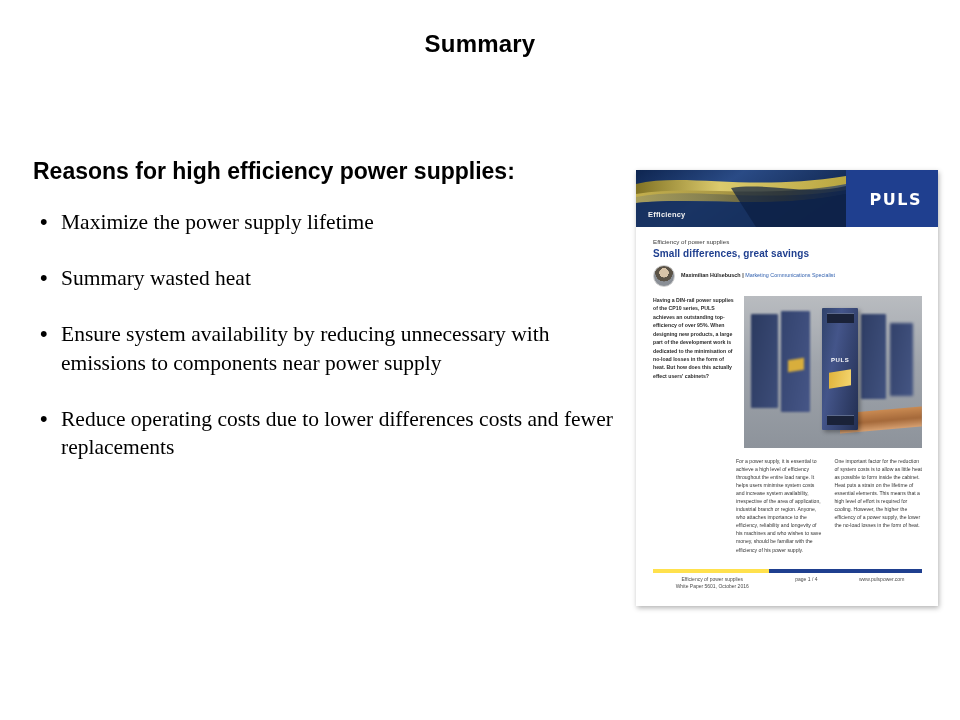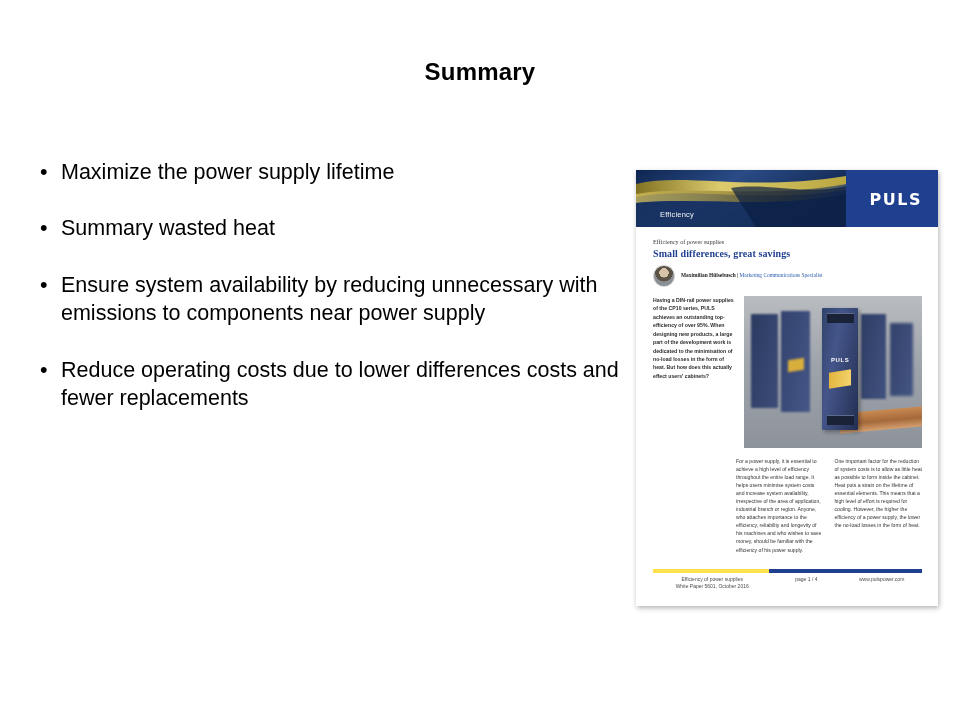--- a/index.html
+++ b/index.html
@@ -13,21 +13,21 @@
     position: relative;
     overflow: hidden;
     font-family: "Liberation Sans", sans-serif;
     color: #000000;
   }
 
   
   .slide-title {
     position: absolute;
     left: 0;
-    top: 58px;
+    top: 30px;
     width: 960px;
     text-align: center;
     font-size: 24px;
     font-weight: bold;
     letter-spacing: 0.2px;
     color: #000;
   }
 
   
   .content-col {
@@ -58,21 +58,21 @@
     margin-bottom: 28px;
   }
   .bullet-item:last-child { margin-bottom: 0; }
   .bullet-dot {
     position: absolute;
     left: 7px;
     top: 0;
     font-size: 21.5px;
     line-height: 1.32;
   }
-  .bullet-text { display: block; }
+  .bullet-text { display: block; font-family: Liberation Serif, serif; }
 
   
   .doc-thumb {
     position: absolute;
     left: 636px;
     top: 170px;
     width: 302px;
     height: 436px;
     background: #ffffff;
     box-shadow: 1px 2px 5px rgba(0,0,0,0.30);
@@ -87,44 +87,43 @@
     background: #1f3f8f;
     overflow: hidden;
   }
   .doc-header .wave {
     position: absolute;
     left: 0; top: 0;
     width: 210px; height: 57px;
   }
   .doc-label {
     position: absolute;
-    left: 24px;
+    left: 12px;
     bottom: 8px;
     font-size: 7.5px;
-    font-weight: normal;
+    font-weight: bold;
     color: #f2f2f2;
     letter-spacing: 0.2px;
     margin-top: 32px;
   }
   .doc-logo {
     position: absolute;
     right: 16px;
     top: 20px;
     font-size: 16px;
     font-weight: bold;
     color: #ffffff;
     letter-spacing: 1.5px;
     font-family: "DejaVu Sans", sans-serif;
   }
 
   
   .doc-body {
     position: relative;
     padding: 11px 20px 0 17px;
-    font-family: Liberation Serif, serif;
   }
   .doc-kicker {
     font-size: 6.2px;
     color: #3b3b3b;
     margin-bottom: 3px;
   }
   .doc-title {
     font-size: 10px;
     font-weight: bold;
     color: #1f3f8f;
@@ -264,20 +263,21 @@
   .footer-mid   { width: 26%; text-align: center; }
   .footer-right { flex: 1; text-align: center; }
 </style>
 </head>
 <body>
 
 <div class="slide-title">Summary</div>
 
 <div class="content-col">
 
+  <div class="reasons-heading">Reasons for high efficiency power supplies:</div>
 
   <ul class="bullet-list">
     <li class="bullet-item">
       <span class="bullet-dot">•</span>
       <span class="bullet-text">Maximize the power supply lifetime</span>
     </li>
     <li class="bullet-item">
       <span class="bullet-dot">•</span>
       <span class="bullet-text">Summary wasted heat</span>
     </li>

